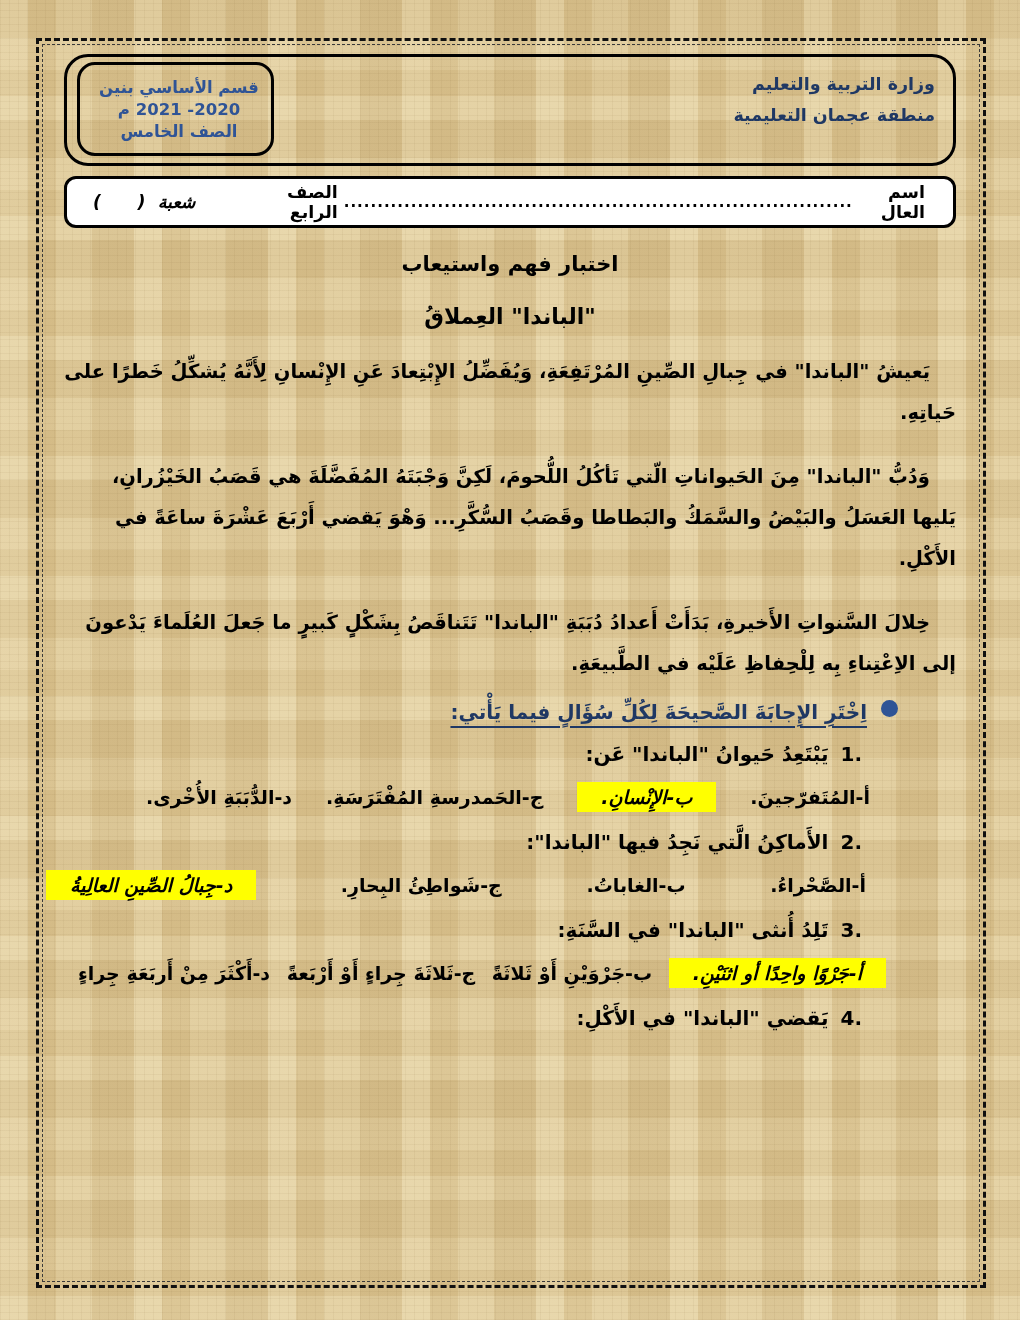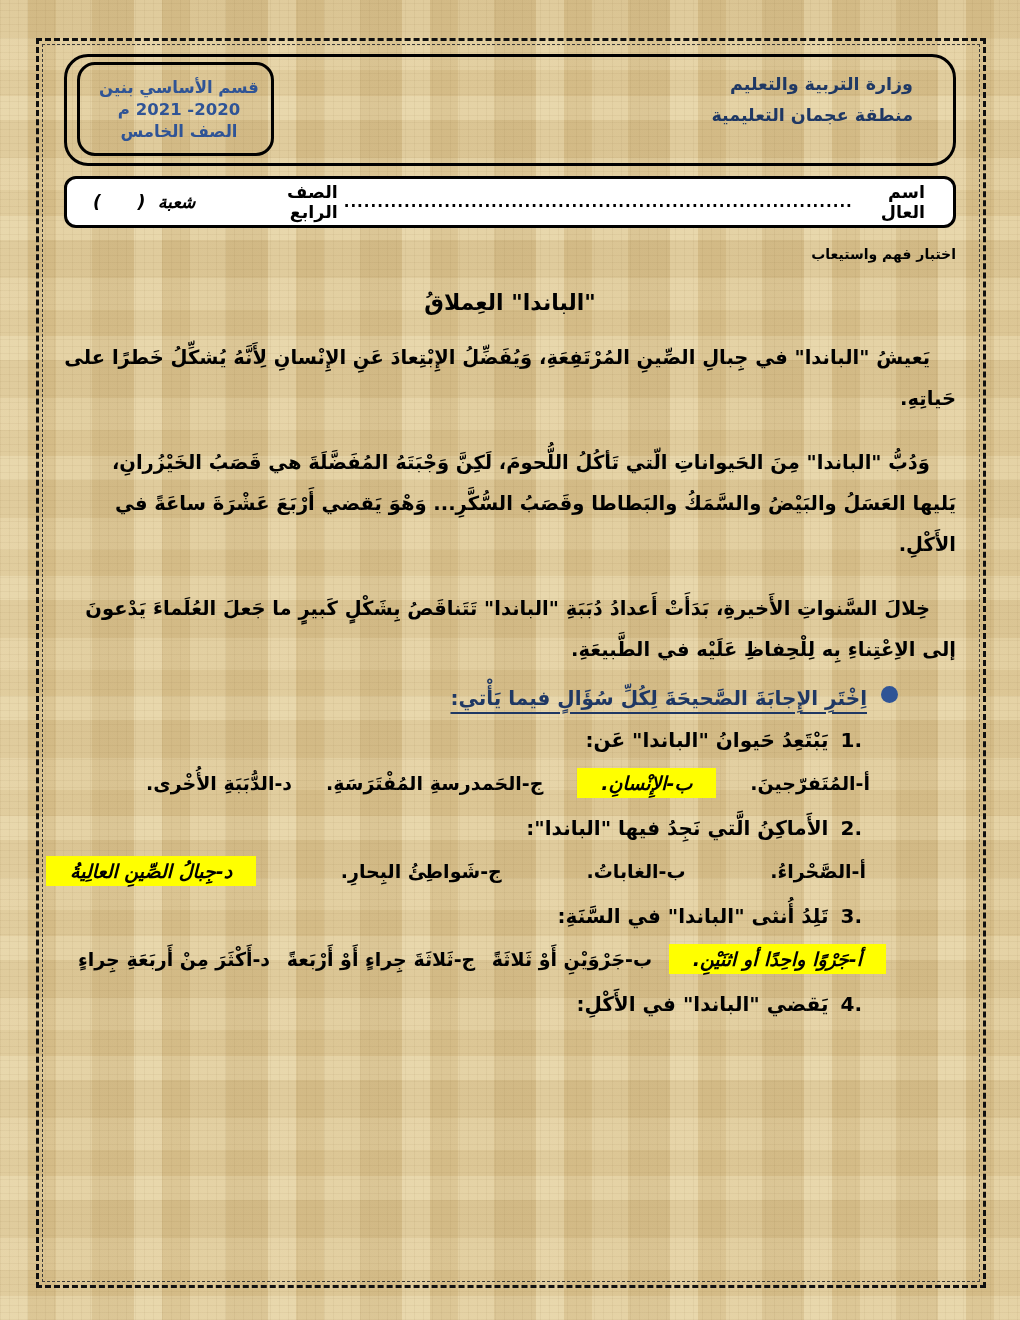--- a/index.html
+++ b/index.html
@@ -11,31 +11,31 @@
       repeating-linear-gradient(0deg, rgba(112,82,36,0.06) 0 1px, transparent 1px 7px),
       repeating-linear-gradient(90deg, rgba(112,82,36,0.06) 0 1px, transparent 1px 9px),
       repeating-linear-gradient(90deg, rgba(255,246,214,0.22) 0 28px, rgba(190,158,98,0.16) 28px 56px, rgba(255,246,214,0.10) 56px 92px, rgba(178,146,88,0.14) 92px 134px),
       repeating-linear-gradient(0deg, rgba(255,246,214,0.18) 0 24px, rgba(190,158,98,0.12) 24px 50px, rgba(255,248,220,0.10) 50px 82px, rgba(178,146,88,0.12) 82px 120px);
   }
   .frame-outer{position:absolute;left:36px;right:34px;top:38px;bottom:32px;border:3px dashed #101010;pointer-events:none;}
   .frame-inner{position:absolute;left:42px;right:40px;top:44px;bottom:38px;border:1px dashed #3a3a3a;pointer-events:none;}
   .content{position:absolute;left:64px;right:64px;top:54px;direction:rtl;color:#000;}
 
   .header-box{position:relative;height:106px;border:3px solid #000;border-radius:24px;}
-  .ministry{padding:12px 40px 0 0;text-align:right;color:#1f3864;font-weight:700;font-size:17.5px;line-height:1.78;}
+  .ministry{padding:12px 18px 0 0;text-align:right;color:#1f3864;font-weight:700;font-size:17.5px;line-height:1.78;}
   .dept-box{position:absolute;left:10px;top:5px;width:184px;height:88px;border:3px solid #000;border-radius:18px;
     display:flex;flex-direction:column;justify-content:center;gap:3px;text-align:center;color:#2f5496;font-weight:700;font-size:16.5px;padding-left:7px;}
 
   .name-bar{margin-top:10px;height:46px;background:#fff;border:3px solid #000;border-radius:12px;
     display:flex;align-items:center;font-weight:700;font-size:17.5px;padding:0 28px 0 26px;}
   .name-bar .dots{flex:1 1 auto;overflow:hidden;white-space:nowrap;direction:ltr;letter-spacing:1px;margin:0 6px;font-size:15px;}
   .name-bar .grade{margin-left:64px;}
   .ws-pre{white-space:pre;font-style:italic;}
 
-  .title{margin-top:18px;font-weight:700;font-size:14px;}
+  .title{margin-top:24px;text-align:center;font-weight:700;font-size:21px;}
   .subtitle{margin-top:28px;text-align:center;font-weight:700;font-size:22px;}
 
   .para{margin:22px 0 0 0;font-weight:700;font-size:19.5px;line-height:2.12;text-align:right;text-indent:26px;}
 
   .instruction{margin-top:16px;display:flex;align-items:flex-start;gap:14px;padding-right:58px;color:#1f3864;font-weight:700;font-size:20px;}
   .bullet{width:17px;height:17px;border-radius:50%;background:#2f5496;flex:0 0 auto;}
   .instruction .txt{text-decoration:underline;text-underline-offset:7px;text-decoration-thickness:2px;}
 
   .question{display:flex;align-items:baseline;gap:12px;padding-right:94px;margin-top:18px;font-weight:700;font-size:20px;}
   .qnum{direction:ltr;unicode-bidi:embed;}

